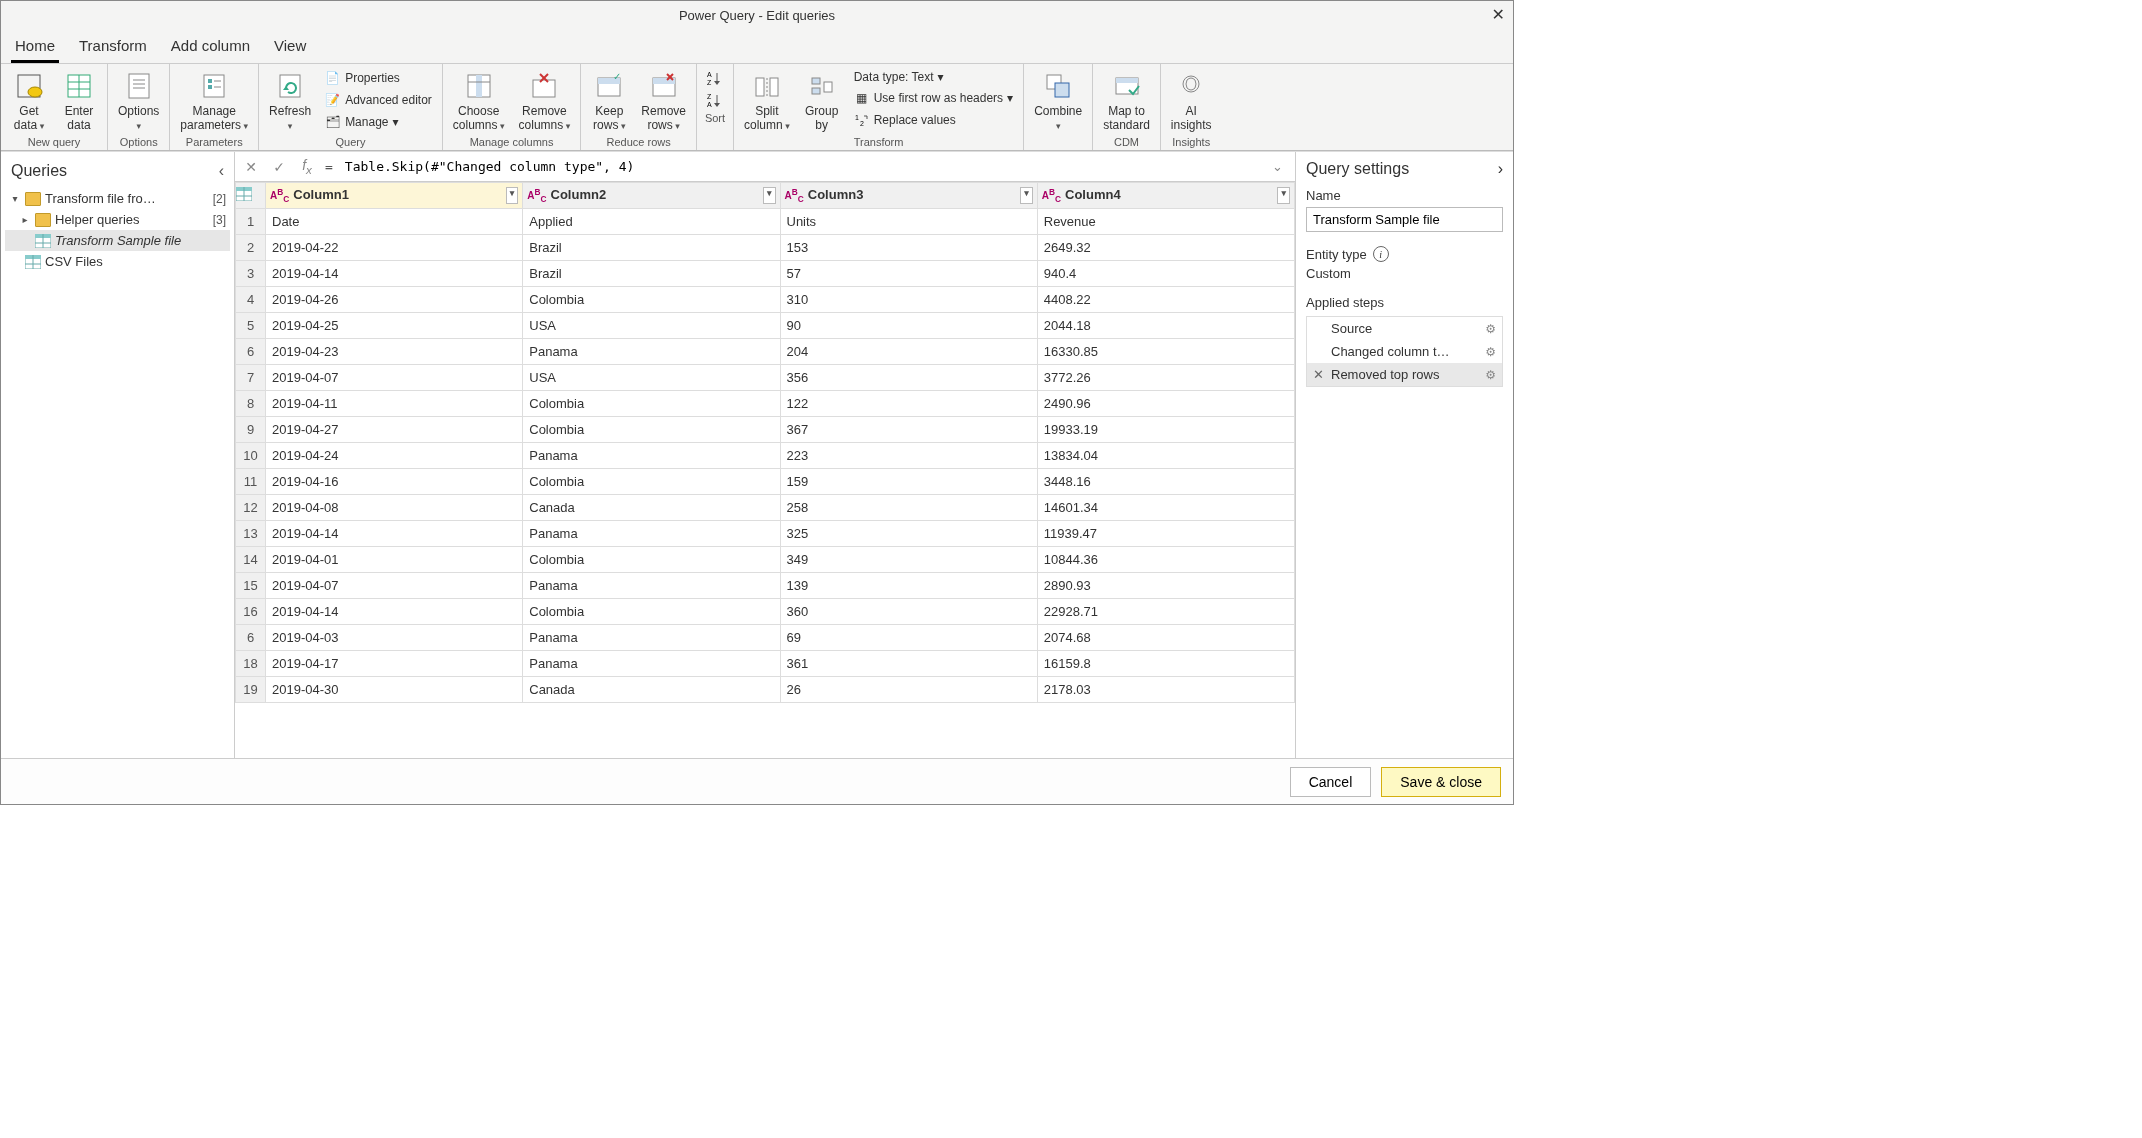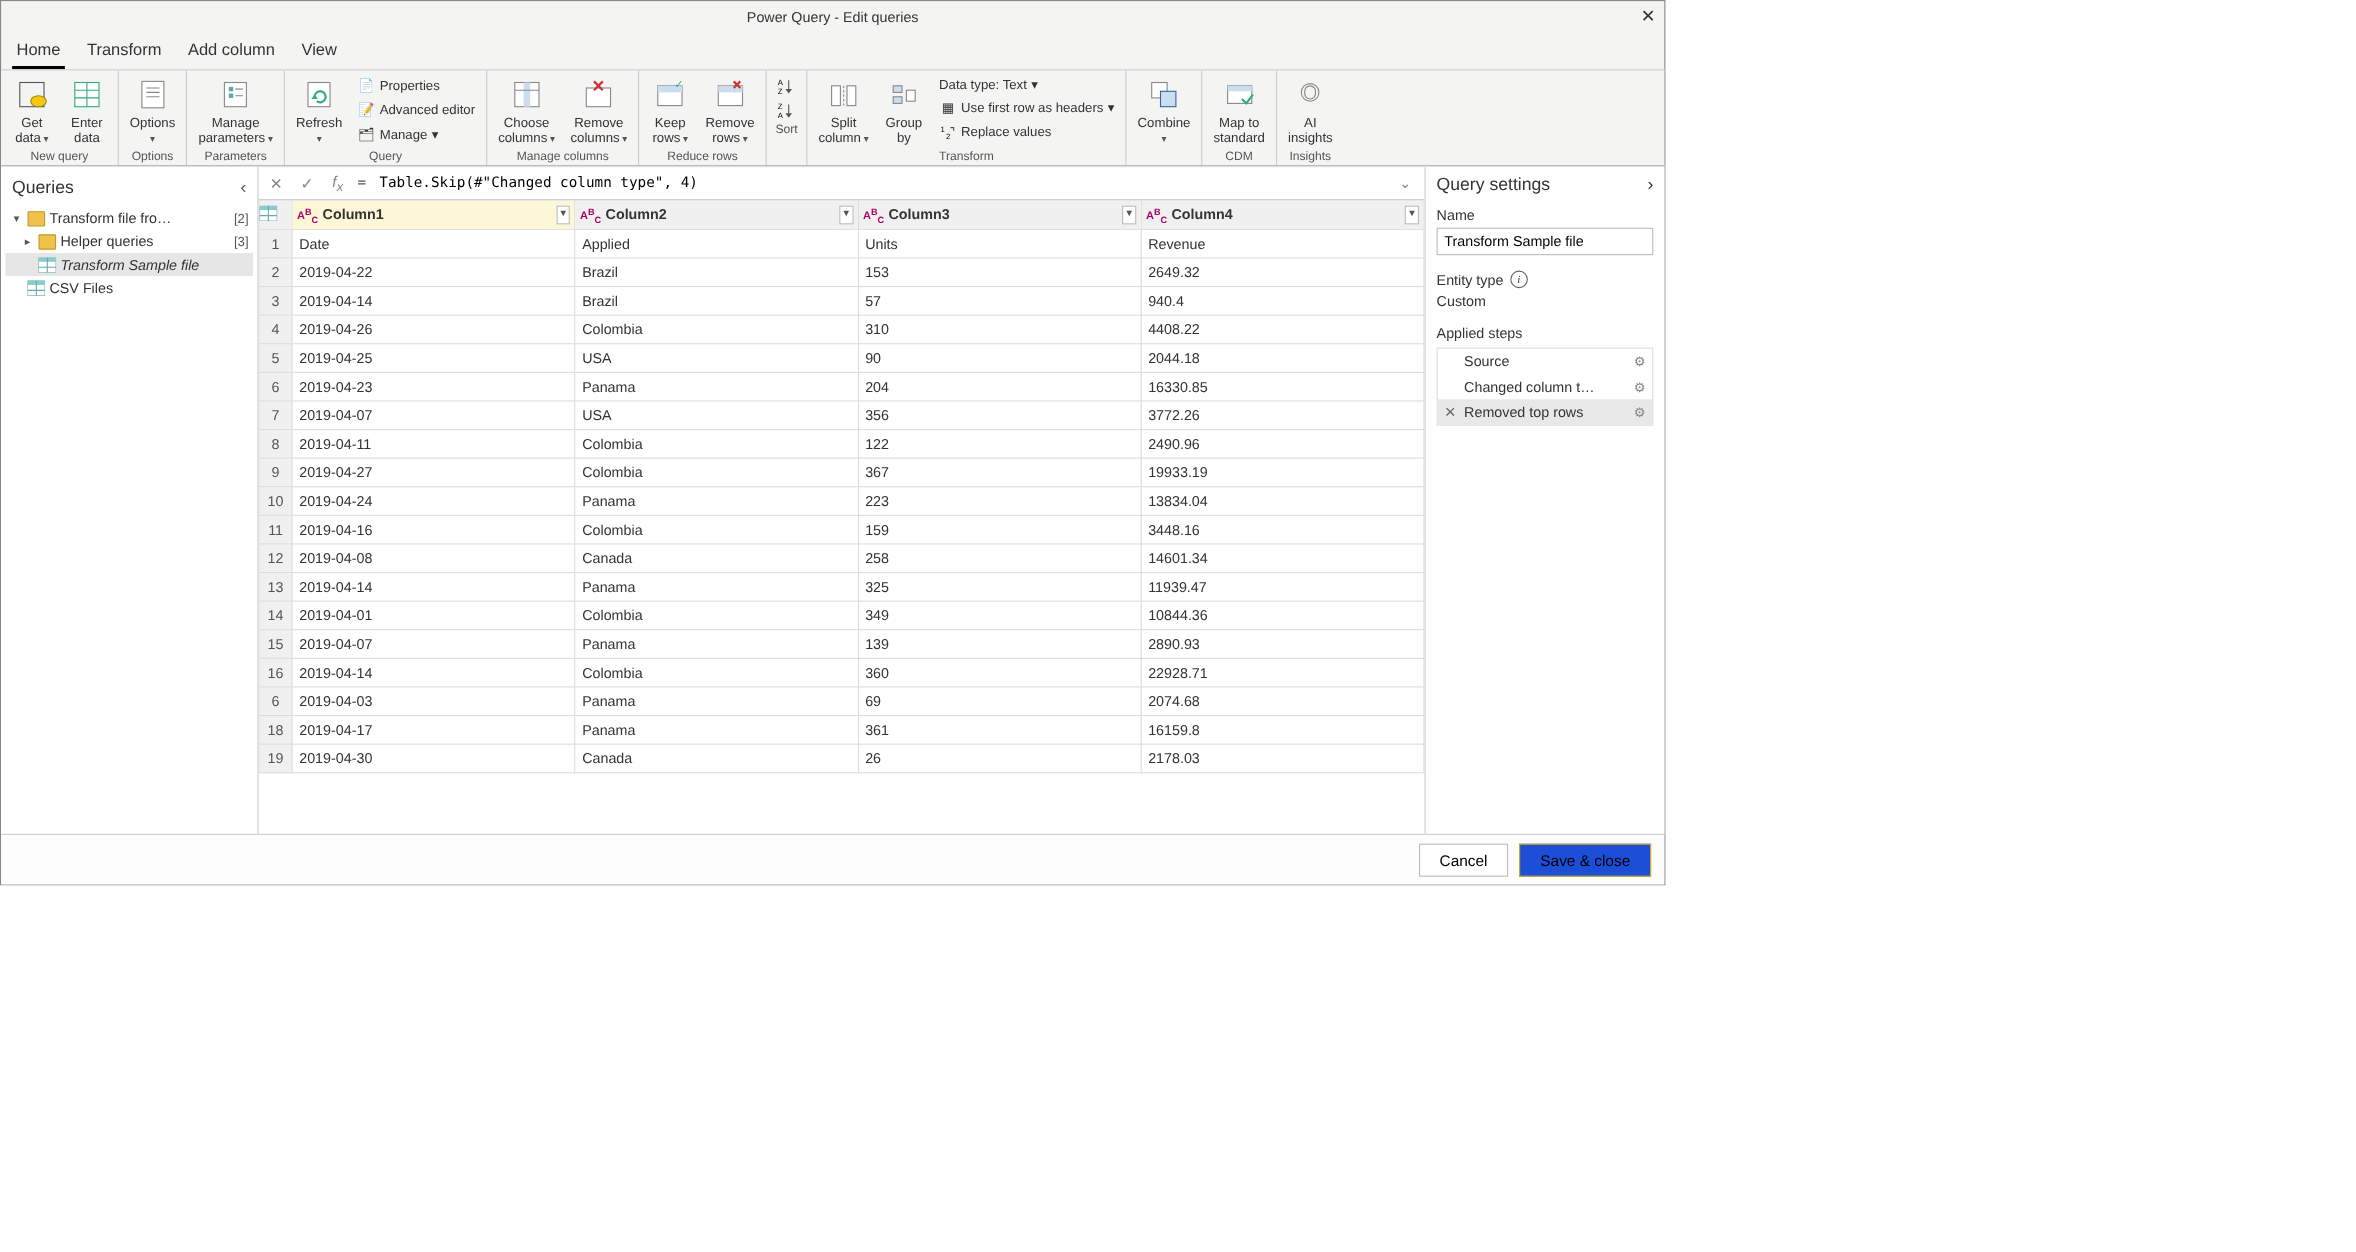--- a/index.html
+++ b/index.html
@@ -75,21 +75,21 @@
 .info-circle { display:inline-flex; width:16px; height:16px; border:1px solid #666; border-radius:50%; align-items:center; justify-content:center; font-size:10px; font-style: italic; font-family: serif; }
 .steps { margin-top: 6px; border: 1px solid #ddd; font-size: 13px; }
 .step { display: flex; align-items: center; padding: 4px 6px; gap: 6px; cursor: pointer; }
 .step.selected { background: #e8e8e8; }
 .step .gear { margin-left: auto; color: #888; font-size: 12px; }
 .step .del { width: 12px; color: #666; }
 
 
 .footer { height: 46px; border-top: 1px solid #ccc; display: flex; justify-content: flex-end; align-items: center; gap: 10px; padding: 0 12px; background: #fdfdfd; }
 .btn { padding: 6px 18px; border: 1px solid #bbb; background: #fff; cursor: pointer; font-size: 14px; }
-.btn.primary { background: #1d4ed8; border-color: #d4af0f; }
+.btn.primary { background: #fef9c3; border-color: #d4af0f; }
 
 svg { display: block; }
 </style>
 </head>
 <body>
 
 <div class="app">
 
   <div class="titlebar">
     <span>Power Query - Edit queries</span>

